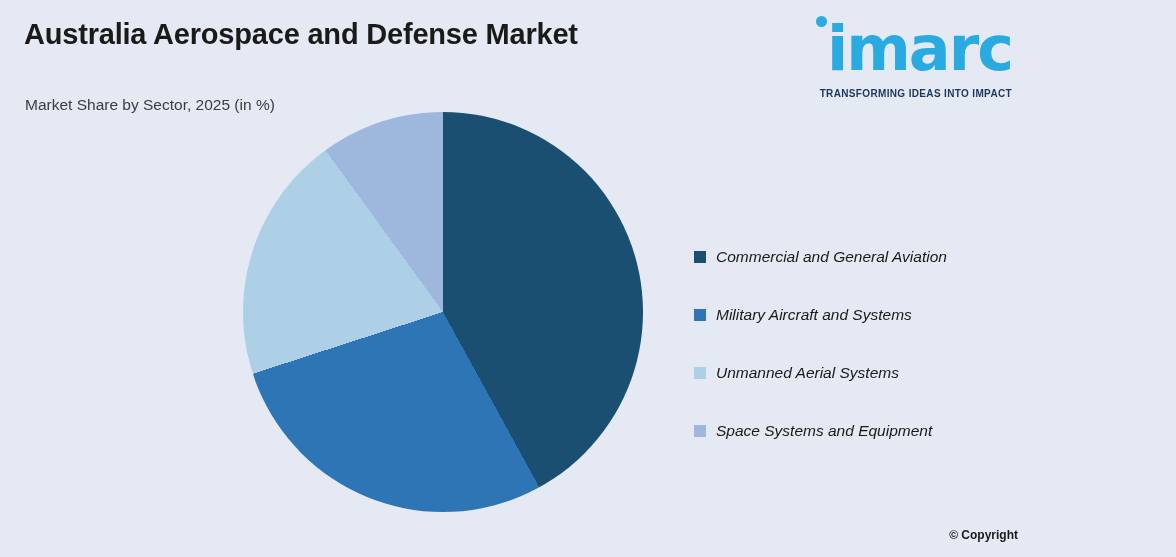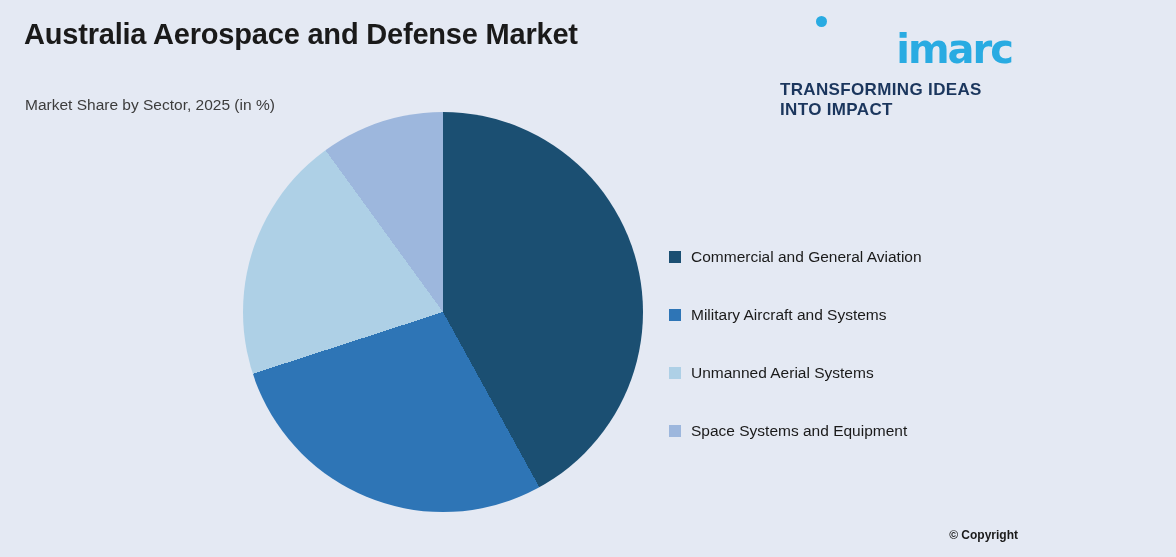--- a/index.html
+++ b/index.html
@@ -43,64 +43,65 @@
     position: absolute;
     right: 10px;
     top: 8px;
     width: 240px;
     height: 96px;
   }
   #logo-word {
     position: absolute;
     right: 8px;
     top: 10px;
-    font-size: 40px;
+    font-size: 62px;
     font-weight: bold;
     color: #29abe2;
     letter-spacing: -2px;
     line-height: 62px;
     font-family: "DejaVu Sans", sans-serif;
   }
   #logo-dot {
     position: absolute;
     right: 193px;
     top: 8px;
     width: 11px;
     height: 11px;
     border-radius: 50%;
     background: #29abe2;
   }
   #logo-tagline {
     position: absolute;
     right: 8px;
-    top: 72px;
-    font-size: 17px;
+    top: 80px;
+    font-size: 10px;
     font-weight: bold;
     color: #1b365d;
     letter-spacing: 0.35px;
   }
   
   #pie-wrap {
     position: absolute;
     left: 243px;
     top: 112px;
     width: 400px;
     height: 400px;
   }
   #pie {
     width: 400px;
     height: 400px;
     border-radius: 50%;
   }
   
   #legend {
     position: absolute;
-    left: 669px;
+    left: 694px;
     top: 228px;
     width: 420px;
+    font-style: italic;
   }
   .legend-row {
     display: flex;
     align-items: center;
     height: 58px;
   }
   .legend-swatch {
     width: 12px;
     height: 12px;
     flex: 0 0 12px;

